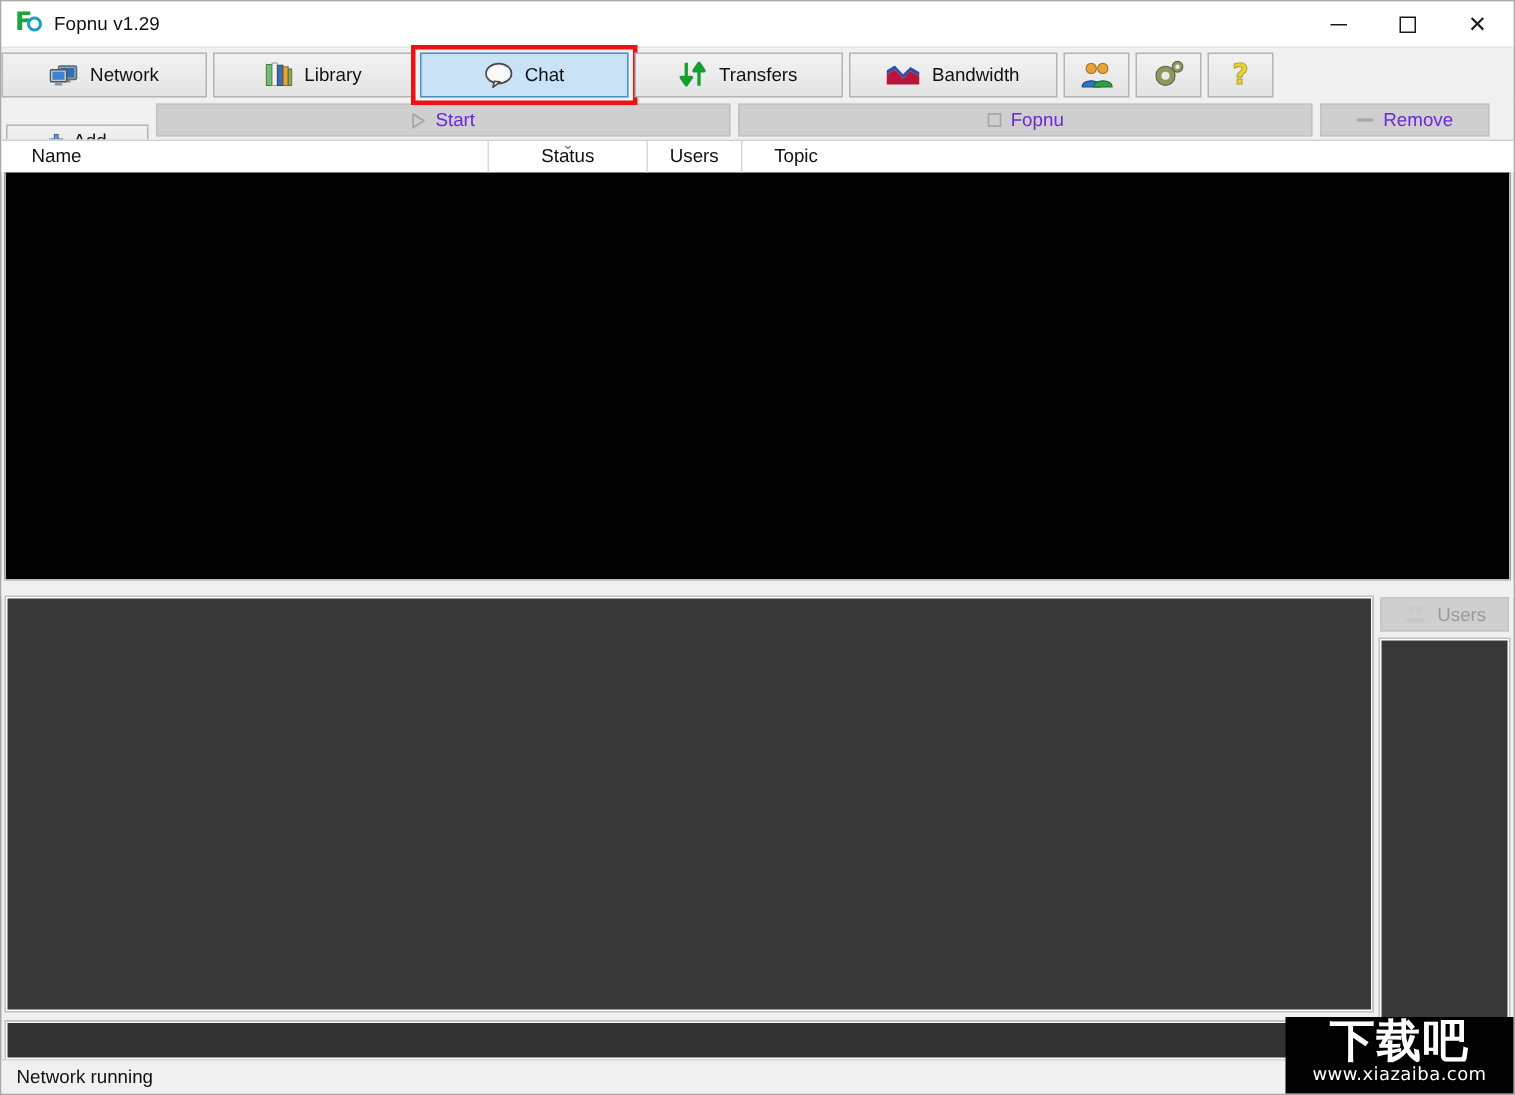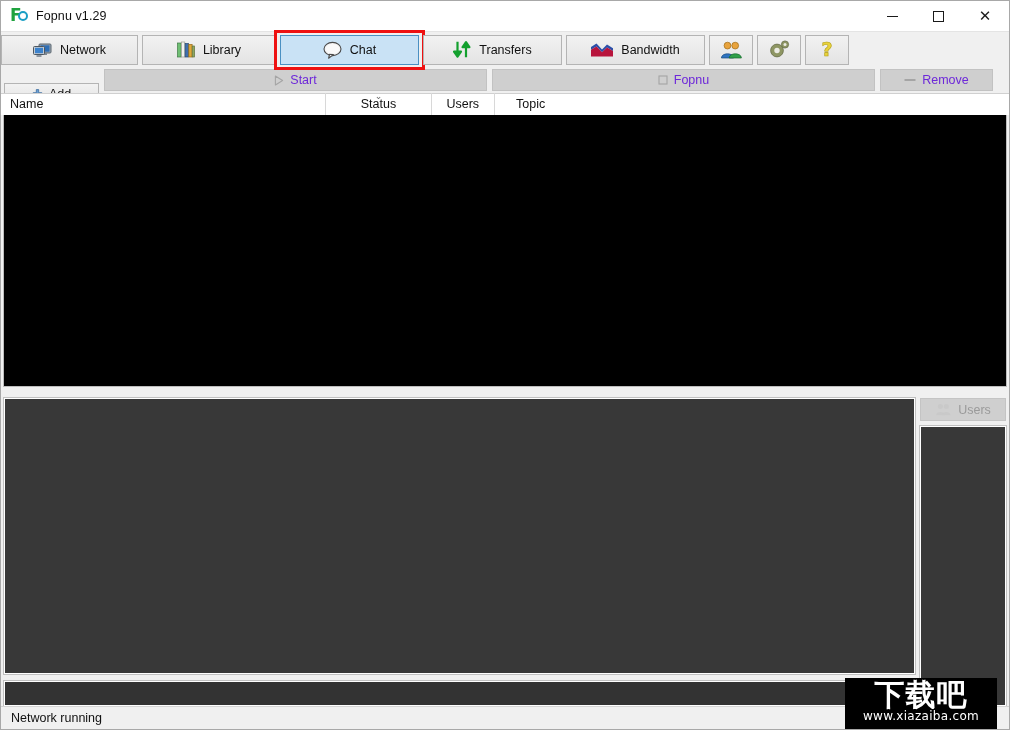--- a/index.html
+++ b/index.html
@@ -124,21 +124,21 @@
     background: #ffffff;
     border-top: 1px solid #d0d0d0;
     font-size: 12.5px; color: #111;
   }
   .col {
     height: 22px; display: flex; align-items: center;
     border-right: 1px solid #d8d8d8;
     position: relative;
   }
   .col:last-child { border-right: none; }
-  .col-name { width: 328px; padding-left: 9px; }
+  .col-name { width: 328px; padding-left: 20px; }
   .col-status { width: 106px; justify-content: center; }
   .col-users { width: 64px; justify-content: center; }
   .col-topic { width: 505px; padding-left: 8px; margin-left: 13px; }
   .sortchev {
     position: absolute; top: -1px; left: 50%; transform: translateX(-50%);
     font-size: 9px; color: #666; line-height: 9px;
   }
 
   
   .channel-list {
@@ -205,21 +205,21 @@
     flex: 0 0 23px; height: 23px;
     display: flex; align-items: center;
     background: #f0f0f0;
     border-top: 1px solid #d4d4d4;
     padding-left: 10px;
     font-size: 12.5px; color: #111;
   }
 
   
   .watermark {
-    position: absolute; right: 12px; bottom: 0px;
+    position: absolute; right: 0px; bottom: 0px;
     width: 152px; height: 51px;
     background: #000000;
     display: flex; flex-direction: column;
     align-items: center; justify-content: flex-start;
     pointer-events: none;
   }
   .wm-cn {
     color: #ffffff; font-size: 30px; line-height: 31px;
     font-family: "DejaVu Sans", sans-serif; font-weight: bold;
     letter-spacing: 1px; margin-top: 1px;

